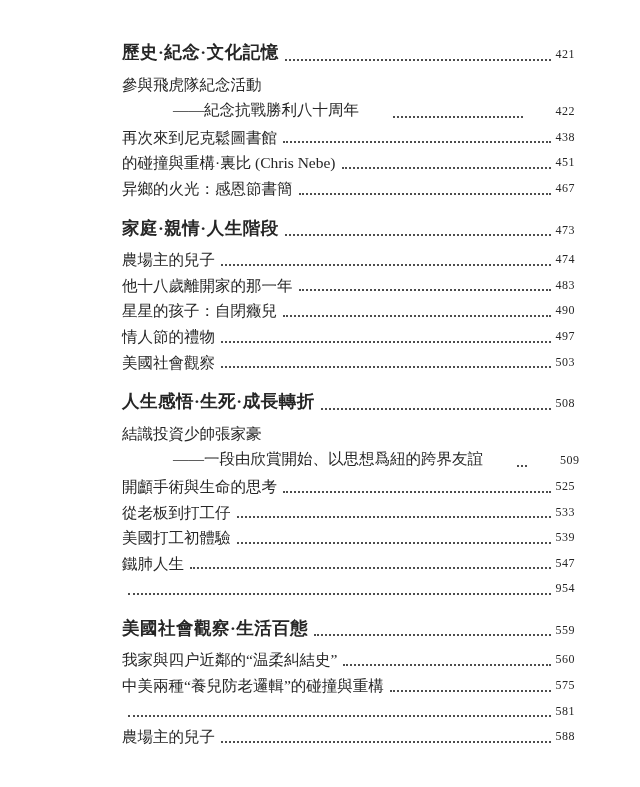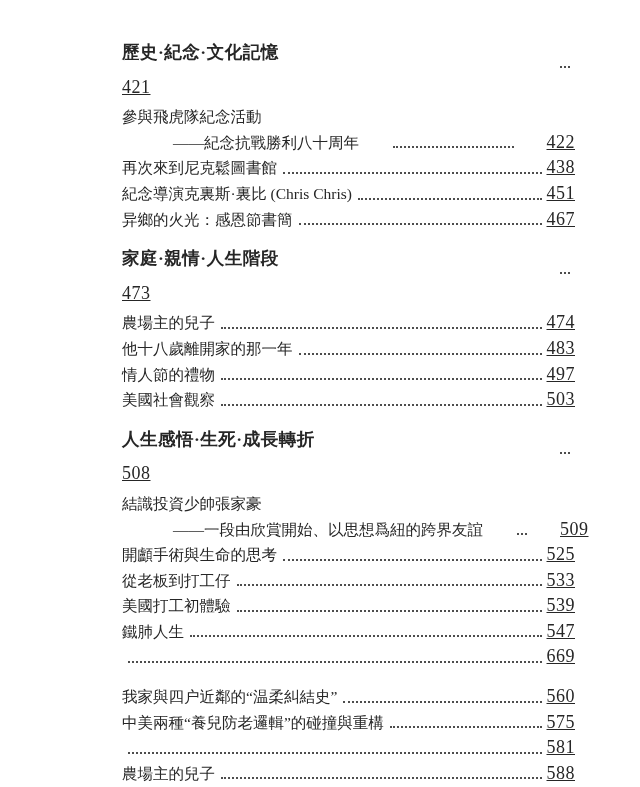--- a/index.html
+++ b/index.html
@@ -21,38 +21,36 @@
     display:flex;
     align-items:baseline;
     line-height:25.6px;
     white-space:nowrap;
   }
   .row.head{
     font-size:17.5px;
     font-weight:700;
     letter-spacing:0.5px;
     margin-bottom:4px;
-    flex-direction:column;
   }
   .row.item{font-size:15.5px;align-items:center;}
   .row.cont{font-size:15.5px;margin-left:51px;gap:28px;}
   .t{flex:0 0 auto;}
   .leader{
     flex:1 1 auto;
     min-width:10px;
     border-bottom:2px dotted #4d4d4d;
     align-self:flex-end;
     margin:0 5px 7px 6px;
   }
   .pg{
     flex:0 0 auto;
-    font-size:18px;
+    font-size:12px;
     font-weight:400;
     letter-spacing:0.5px;
-    text-decoration:underline;
   }
 </style>
 </head>
 <body>
 
 <div class="page">
   <div class="toc">
 
     <div class="sec">
       <div class="row head">
@@ -67,21 +65,21 @@
         <span class="t">——紀念抗戰勝利八十周年</span>
         <span class="leader"></span>
         <span class="pg">422</span>
       </div>
       <div class="row item">
         <span class="t">再次來到尼克鬆圖書館</span>
         <span class="leader"></span>
         <span class="pg">438</span>
       </div>
       <div class="row item">
-        <span class="t">紀念導演克裏斯·裏比 (Chris Chris)</span>
+        <span class="t">的碰撞與重構·裏比 (Chris Nebe)</span>
         <span class="leader"></span>
         <span class="pg">451</span>
       </div>
       <div class="row item">
         <span class="t">异鄉的火光：感恩節書簡</span>
         <span class="leader"></span>
         <span class="pg">467</span>
       </div>
     </div>
 
@@ -93,20 +91,25 @@
       </div>
       <div class="row item">
         <span class="t">農場主的兒子</span>
         <span class="leader"></span>
         <span class="pg">474</span>
       </div>
       <div class="row item">
         <span class="t">他十八歲離開家的那一年</span>
         <span class="leader"></span>
         <span class="pg">483</span>
+      </div>
+      <div class="row item">
+        <span class="t">星星的孩子：自閉癥兒</span>
+        <span class="leader"></span>
+        <span class="pg">490</span>
       </div>
       <div class="row item">
         <span class="t">情人節的禮物</span>
         <span class="leader"></span>
         <span class="pg">497</span>
       </div>
       <div class="row item">
         <span class="t">美國社會觀察</span>
         <span class="leader"></span>
         <span class="pg">503</span>
@@ -142,25 +145,30 @@
         <span class="leader"></span>
         <span class="pg">539</span>
       </div>
       <div class="row item">
         <span class="t">鐵肺人生</span>
         <span class="leader"></span>
         <span class="pg">547</span>
       </div>
       <div class="row item">
         <span class="leader"></span>
-        <span class="pg">669</span>
+        <span class="pg">954</span>
       </div>
     </div>
 
     <div class="sec">
+      <div class="row head">
+        <span class="t">美國社會觀察·生活百態</span>
+        <span class="leader"></span>
+        <span class="pg">559</span>
+      </div>
       <div class="row item">
         <span class="t">我家與四户近鄰的“温柔糾結史”</span>
         <span class="leader"></span>
         <span class="pg">560</span>
       </div>
       <div class="row item">
         <span class="t">中美兩種“養兒防老邏輯”的碰撞與重構</span>
         <span class="leader"></span>
         <span class="pg">575</span>
       </div>

